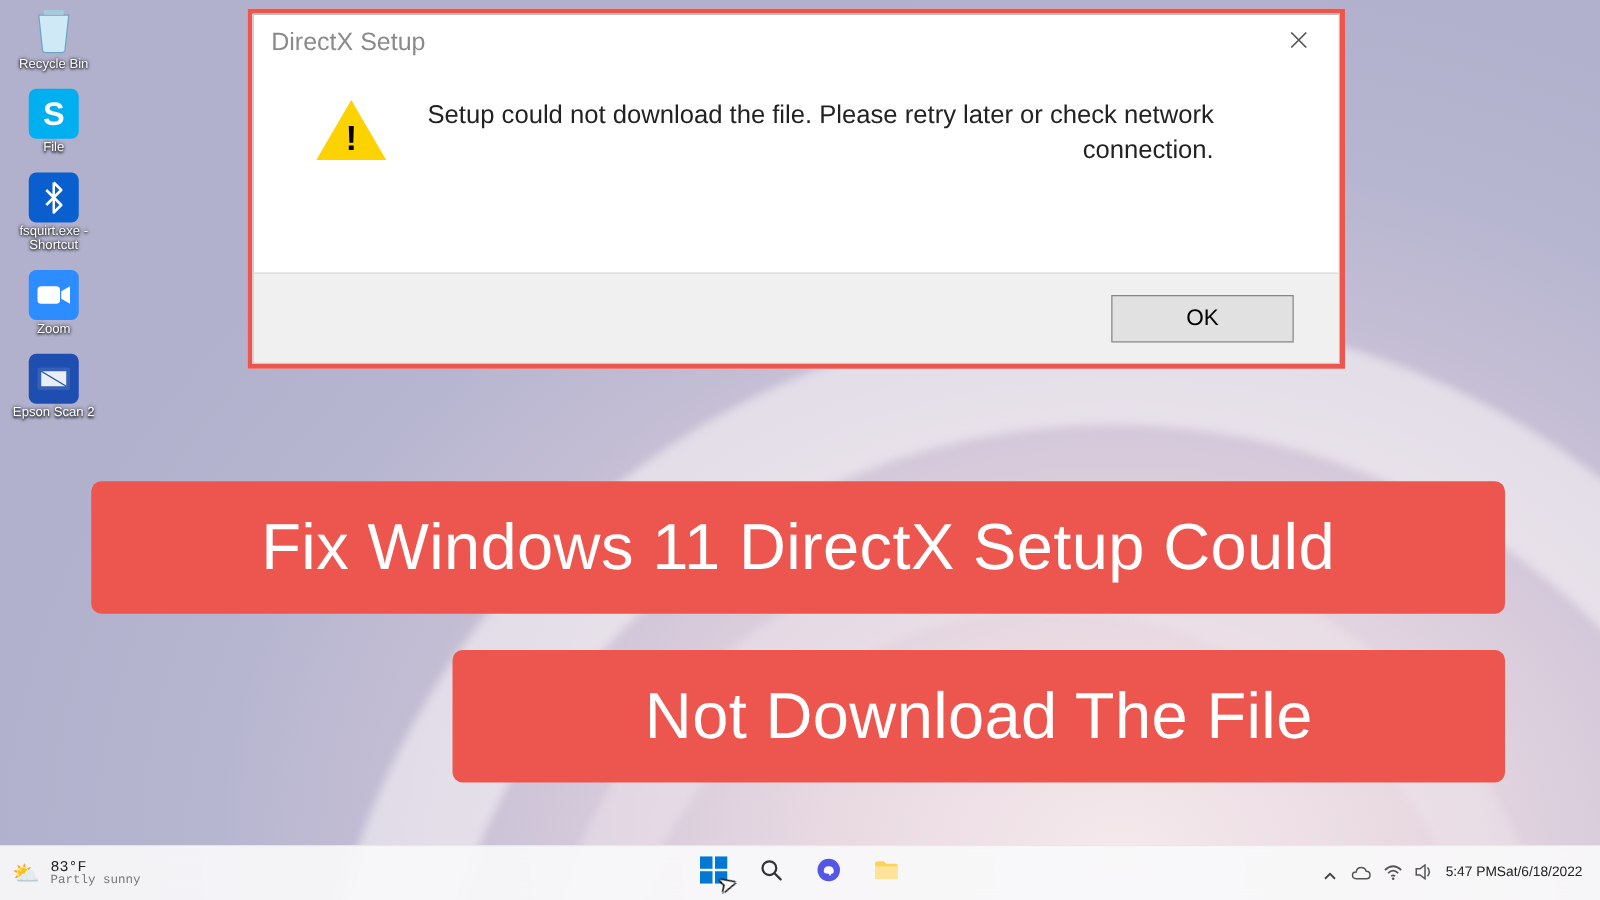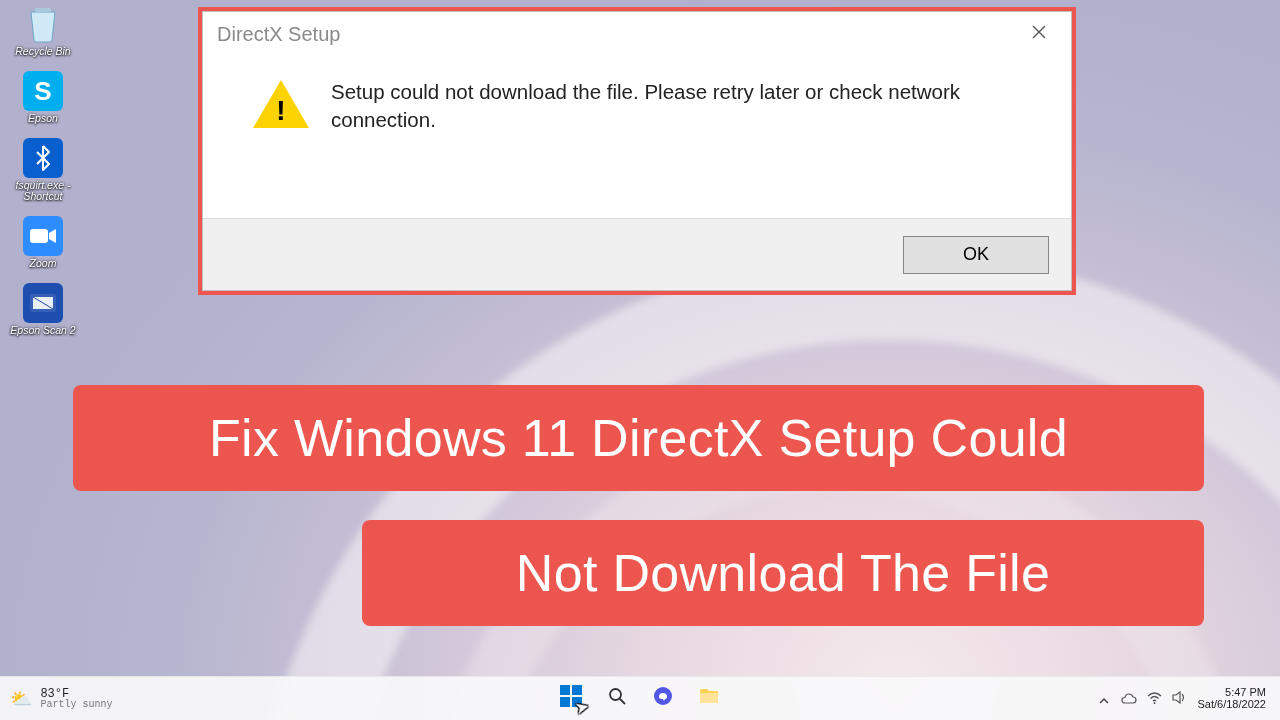--- a/index.html
+++ b/index.html
@@ -29,44 +29,44 @@
     background: transparent;
   }
 
   
   .desktop-icons {
     position: absolute; left: 6px; top: 4px; width: 74px;
     display: flex; flex-direction: column; gap: 14px;
   }
   .dicon { display:flex; flex-direction:column; align-items:center; gap:2px; cursor:default; }
   .dicon .glyph { width:40px; height:40px; border-radius:6px; display:flex; align-items:center; justify-content:center; font-size:26px; }
-  .dicon .lbl { font-size:10.5px; color:#fff; text-align:center; line-height:1.05; text-shadow:0 1px 2px rgba(0,0,0,0.9),0 0 3px rgba(0,0,0,0.9); width:74px;font-style:italic; }
+  .dicon .lbl { font-size:10.5px; color:#fff; text-align:center; line-height:1.05; text-shadow:0 1px 2px rgba(0,0,0,0.9),0 0 3px rgba(0,0,0,0.9); width:74px; }
 
   .recyclebin-glyph { background: transparent; }
   .chrome-glyph { background:#fff; border-radius:50%; position:relative; }
   .skype-glyph { background:#00aff0; border-radius:8px; color:#fff; font-weight:bold; font-size:26px; }
   .spotify-glyph { background:#1db954; border-radius:50%; color:#000; }
   .bt-glyph { background:#0a5fce; border-radius:6px; color:#fff; }
   .zoom-glyph { background:#2d8cff; border-radius:8px; color:#fff; }
   .epson-glyph { background:#1e4fb0; border-radius:4px; color:#fff; }
 
   
   .dialog-outline {
     position:absolute; left:198px; top:7px; width:878px; height:288px;
     border:4px solid #ed564f; background:#fff;
   }
   .dialog { position:absolute; inset:0; background:#fff; border:1px solid #bfbfbf; }
   .dlg-titlebar { height:44px; display:flex; align-items:center; justify-content:space-between; padding:0 4px 0 14px; }
   .dlg-title { font-size:20px; color:#8a8a8a; }
   .dlg-close { width:56px; height:36px; display:flex; align-items:center; justify-content:center; color:#555; font-size:18px; }
-  .dlg-body { display:flex; align-items:flex-start; gap:22px; padding:20px 50px 28px 50px; height:166px; }
+  .dlg-body { display:flex; align-items:flex-start; gap:22px; padding:20px 50px 28px 50px; height:166px;text-align:right; }
   .warn-triangle { width:0; height:0; border-left:28px solid transparent; border-right:28px solid transparent; border-bottom:48px solid #fdd201; position:relative; margin-top:4px; }
   .warn-triangle::after { content:"!"; position:absolute; left:-5px; top:15px; width:10px; text-align:center; font-size:28px; font-weight:bold; color:#000; }
   .dlg-msg { font-size:20.5px; color:#222; line-height:1.35; max-width:640px; padding-top:2px; }
-  .dlg-footer { position:absolute; bottom:0; left:0; right:0; height:72px; background:#f0f0f0; border-top:1px solid #dcdcdc; display:flex; justify-content:flex-end; align-items:center; padding-right:22px; }
+  .dlg-footer { position:absolute; bottom:0; left:0; right:0; height:72px; background:#f0f0f0; border-top:1px solid #dcdcdc; display:flex; justify-content:flex-end; align-items:center; padding-right:36px; }
   .ok-btn { width:146px; height:38px; background:#e1e1e1; border:1px solid #888; font-size:18px; cursor:pointer; }
 
   
   .banner {
     position:absolute; background:#ed564f; color:#fff; border-radius:8px;
     font-size:52px; font-weight:400; display:flex; align-items:center; justify-content:center;
     letter-spacing:0.3px; font-family:"Segoe UI Semilight","Segoe UI",Arial,sans-serif;
   }
   .banner1 { left:73px; top:385px; width:1131px; height:106px; }
   .banner2 { left:362px; top:520px; width:842px; height:106px; }
@@ -81,42 +81,42 @@
   .tb-left { position:absolute; left:10px; top:0; height:44px; display:flex; align-items:center; gap:8px; }
   .weather-icon { font-size:18px; }
   .weather-txt { display:flex; flex-direction:column; line-height:1;font-family:Liberation Mono, monospace; }
   .weather-temp { font-size:12px; color:#222; }
   .weather-desc { font-size:10px; color:#777; }
   .tb-center { margin:0 auto; display:flex; align-items:center; gap:8px; height:44px; }
   .tb-btn { width:38px; height:38px; border-radius:4px; display:flex; align-items:center; justify-content:center; font-size:18px; color:#333; }
   .start-logo svg { width:22px; height:22px; }
   .tb-right { position:absolute; right:8px; top:0; height:44px; display:flex; align-items:center; gap:4px; }
   .tray-icons { display:flex; gap:10px; font-size:13px; color:#444; align-items:center; }
-  .clock { display:flex; flex-direction:column; align-items:flex-end; line-height:1.05; font-size:11px; color:#222; padding:0 6px; }
+  .clock { display:flex; align-items:flex-end; line-height:1.05; font-size:11px; color:#222; padding:0 6px; }
 
   .cursor { position:absolute; left:575px; top:697px; font-size:17px; color:#fff; text-shadow:-1px -1px 0 #000,1px -1px 0 #000,-1px 1px 0 #000,1px 1px 0 #000; transform:rotate(-15deg); pointer-events:none; }
 </style>
 </head>
 <body>
 
 <div class="wallpaper"></div>
 
 <div class="desktop-icons">
   <div class="dicon">
     <div class="glyph recyclebin-glyph">
       <svg width="36" height="40" viewBox="0 0 36 40">
           <path d="M6 8 L30 8 L27 36 Q27 38 24 38 L12 38 Q9 38 9 36 Z" fill="#cfe9f7" stroke="#6aa7c7" stroke-width="1"></path>
           <rect x="10" y="4" width="16" height="4" rx="1" fill="#a8c9db"></rect>
         </svg>
     </div>
     <div class="lbl">Recycle Bin</div>
   </div>
   <div class="dicon">
     <div class="glyph skype-glyph">S</div>
-    <div class="lbl">Epson</div>
+    <div class="lbl">File</div>
   </div>
   <div class="dicon">
     <div class="glyph bt-glyph">
       <svg width="20" height="28" viewBox="0 0 20 28">
           <path d="M10 2 L16 8 L10 14 L16 20 L10 26 L10 2 M4 8 L10 14 M4 20 L10 14" stroke="#fff" stroke-width="2" fill="none" stroke-linejoin="round"></path>
         </svg>
     </div>
     <div class="lbl">fsquirt.exe - Shortcut</div>
   </div>
   <div class="dicon">

